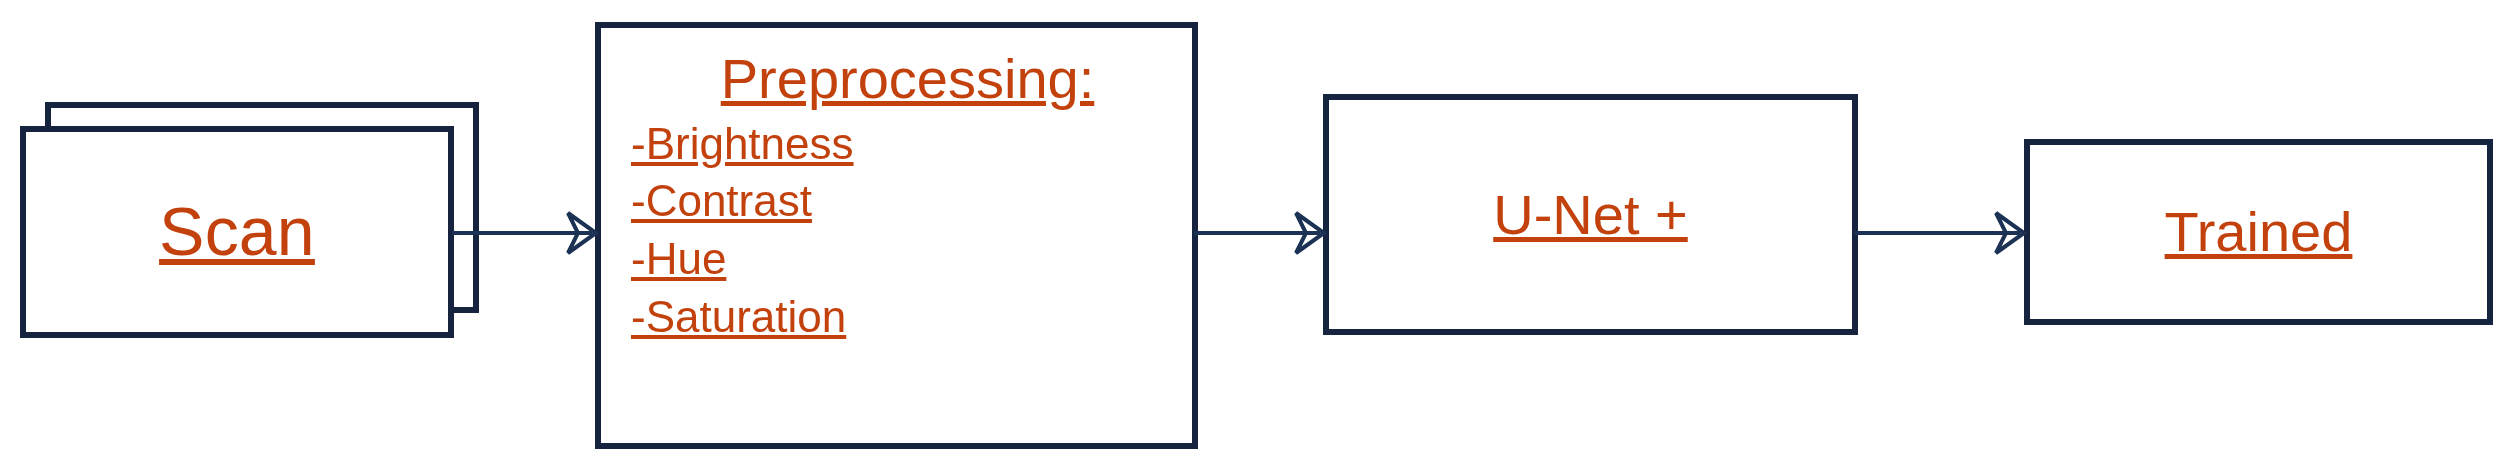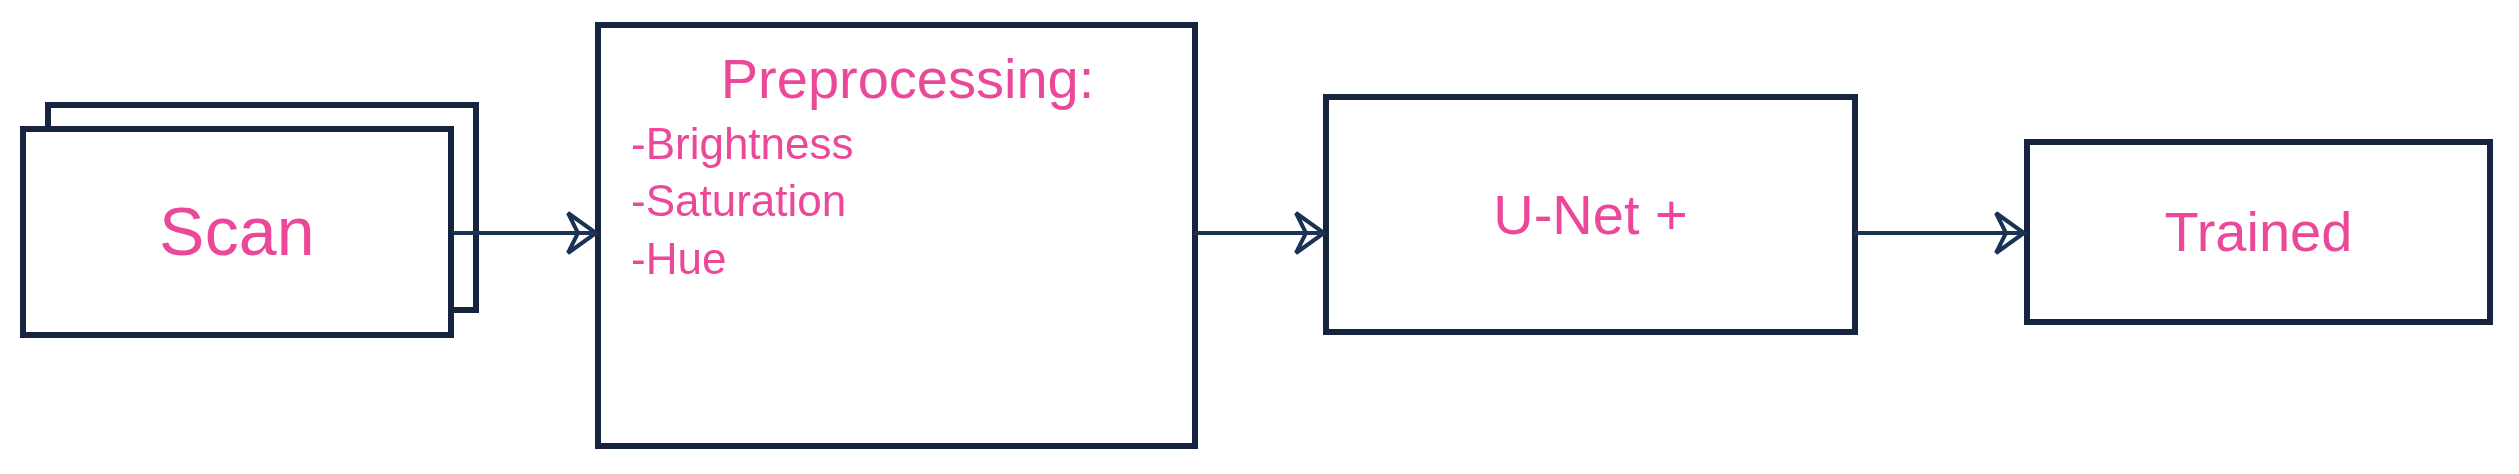--- a/index.html
+++ b/index.html
@@ -21,22 +21,23 @@
   }
   .node {
     position: absolute;
     box-sizing: border-box;
     background: #ffffff;
     border: 6px solid #16243f;
     display: flex;
     align-items: center;
     justify-content: center;
     text-align: center;
-    color: #ec4899;
+    color: #c2410c;
     line-height: 1.08;
+    text-decoration: underline;
   }
 
   
   #scan-stack-back {
     left: 45px;
     top: 102px;
     width: 434px;
     height: 211px;
     z-index: 1;
   }
@@ -136,22 +137,23 @@
   <svg class="connector" id="arrow-scan-to-preprocessing" viewBox="0 0 150 52" width="150" height="52">
     <line x1="0" y1="26" x2="140" y2="26" stroke-width="4"></line>
     <path d="M 116 6 L 144 26 L 116 46 L 126 26 Z" stroke-width="4" fill="#1b3255" stroke-linejoin="miter"></path>
   </svg>
 
   <div class="node" id="preprocessing-box">
     <div id="preprocessing-inner">
       <div id="preprocessing-title">Preprocessing:</div>
       <ul id="preprocessing-list">
         <li>-Brightness</li>
+        <li>-Contrast</li>
+        <li>-Hue</li>
         <li>-Saturation</li>
-        <li>-Hue</li>
       </ul>
     </div>
   </div>
 
   <svg class="connector" id="arrow-preprocessing-to-model" viewBox="0 0 136 52" width="136" height="52">
     <line x1="0" y1="26" x2="126" y2="26" stroke-width="4"></line>
     <path d="M 102 6 L 130 26 L 102 46 L 112 26 Z" stroke-width="4" fill="#1b3255" stroke-linejoin="miter"></path>
   </svg>
 
   <div class="node" id="model-box">

